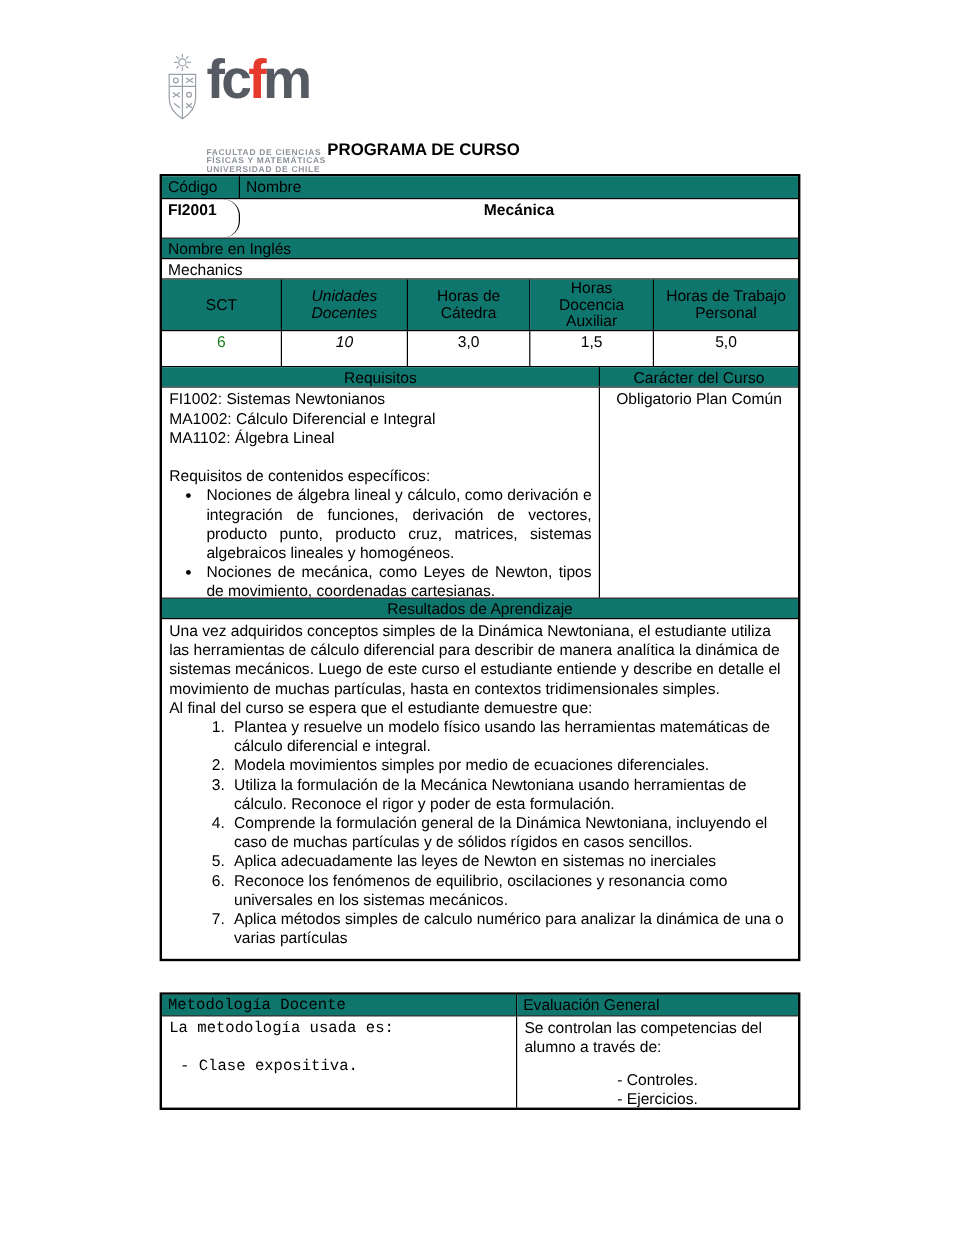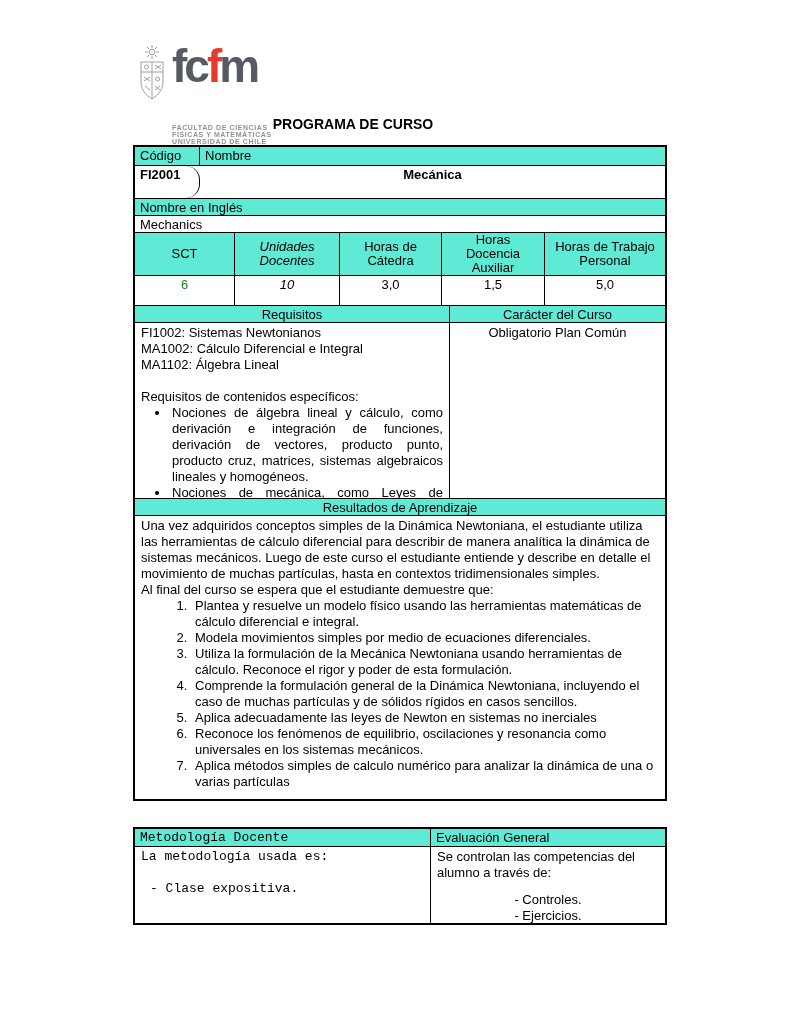--- a/index.html
+++ b/index.html
@@ -32,21 +32,21 @@
 
   
   .doc-table {
     position:absolute; left:133px; width:534px; box-sizing:border-box;
     border:2px solid #000; background:#fff;
   }
   .row { display:flex; box-sizing:border-box; border-bottom:1px solid #000; }
   .row:last-child { border-bottom:none; }
   .cell { box-sizing:border-box; padding:1px 5px; overflow:hidden; }
   .br { border-right:1px solid #000; }
-  .gray { background:#5eead4; }
+  .gray { background:#0f766e; }
   .ctr { text-align:center; }
   .bold { font-weight:bold;border-radius:14px; }
 
   .t1 { top:145px; }
   .t1 .r1 { height:19px; }
   .t1 .r2 { height:33px; }
   .t1 .r3 { height:17px; }
   .t1 .r4 { height:17px; }
   .t1 .r5 { height:43px; }
   .t1 .r6 { height:30px; }
@@ -54,21 +54,21 @@
   .t1 .r8 { height:176px; }
   .t1 .r9 { height:17px; }
   .t1 .r10 { height:283px;justify-content:flex-end; }
 
   .w-codigo { width:65px; flex:none; }
   .w-c1 { width:100px; flex:none; }
   .w-c2 { width:105px; flex:none;font-style:italic; }
   .w-c3 { width:102px; flex:none; }
   .w-c4 { width:103px; flex:none; }
   .flex1 { flex:1; }
-  .w-req { width:315px; flex:none; }
+  .w-req { width:365px; flex:none; }
 
   .hdr5 {
     display:flex; flex-direction:column; justify-content:center;
     text-align:center; line-height:14px;
   }
   .green { color:#1e7d1e; }
   .padtext { padding:2px 6px; line-height:16px; }
 
   ul.req-bullets {
     margin:0; padding-left:29px; text-align:justify; line-height:16px;

